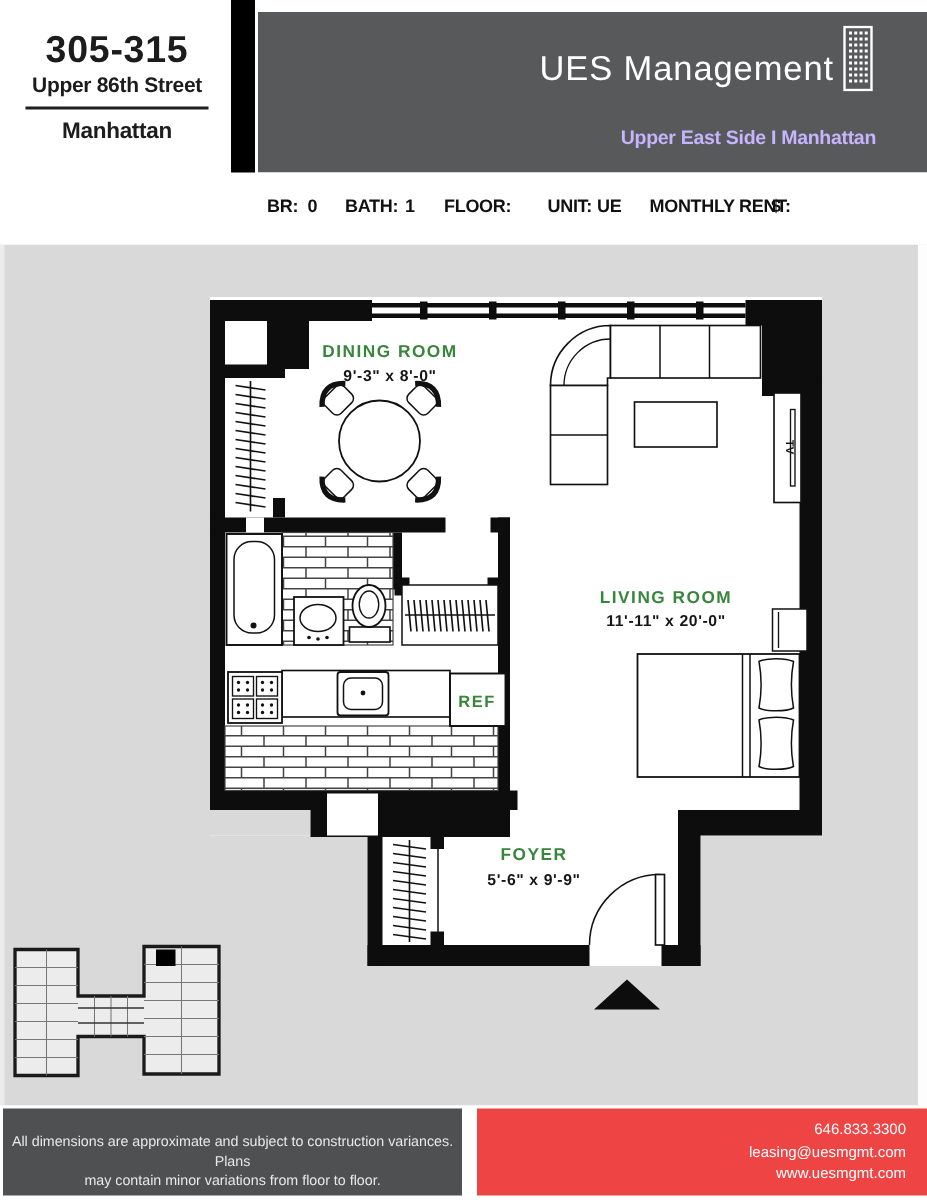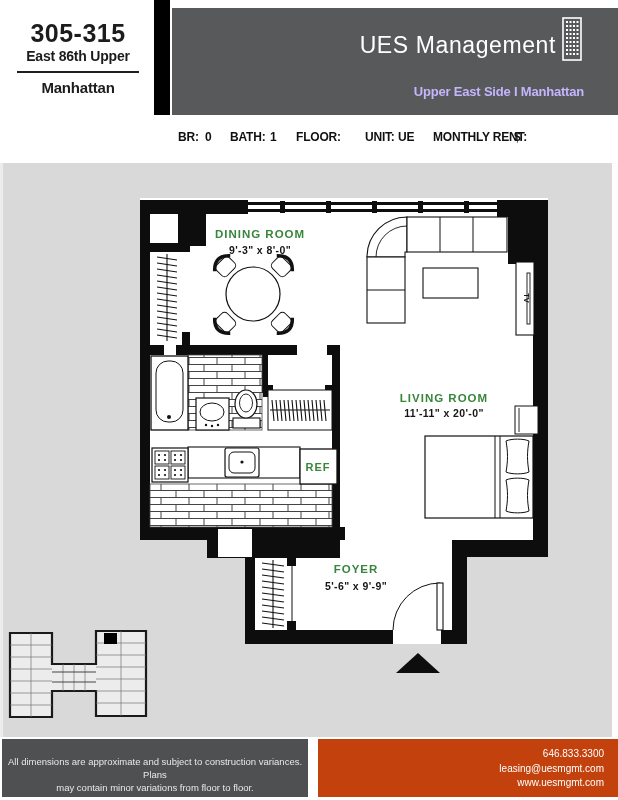--- a/index.html
+++ b/index.html
@@ -25,37 +25,37 @@
   
   .info-bar{position:absolute;left:0;top:115px;width:618px;height:45px;background:#fff;text-align:right;}
   .info-bar span{position:absolute;top:15px;font-size:12px;font-weight:700;color:#111;
                  letter-spacing:-.2px;white-space:nowrap;}
   
   .plan-svg{position:absolute;left:0;top:163px;}
   
   .footer-left{position:absolute;left:2px;top:739px;width:306px;height:58px;background:#4f5052;
                color:#e8e8e8;font-size:9.5px;text-align:center;line-height:13px;}
   .footer-left .pad{padding-top:16px;}
-  .footer-right{position:absolute;left:318px;top:739px;width:300px;height:58px;background:#c2410c;
+  .footer-right{position:absolute;left:318px;top:739px;width:300px;height:58px;background:#ef4444;
                 color:#fff;font-size:10px;text-align:right;line-height:14.5px;}
   .footer-right .pad{padding:8px 14px 0 0;}
   svg text{font-family:"Liberation Sans",sans-serif;}
   .room-name{fill:#38853c;font-size:11.5px;font-weight:700;letter-spacing:1px;}
   .room-dims{fill:#151515;font-size:10.5px;font-weight:700;letter-spacing:.4px;}
   .ref-label{fill:#38853c;font-size:11px;font-weight:700;letter-spacing:1px;}
   .tv-label{fill:#151515;font-size:7.5px;font-weight:700;}
 </style>
 </head>
 <body>
 
 <div class="page">
 
   <div class="left-header">
     <div class="addr-num">305-315</div>
-    <div class="street">East 86th Upper</div>
+    <div class="street">Upper 86th Street</div>
     <hr class="lh-rule">
     <div class="area">Manhattan</div>
   </div>
 
   <div class="divider"></div>
 
   <div class="brand-box">
     <div class="brand-title">UES Management</div>
     <svg class="brand-icon" width="20" height="44" viewBox="0 0 20 44">
       <rect x="1" y="1" width="18" height="42" fill="none" stroke="#fff" stroke-width="1.6"></rect>

